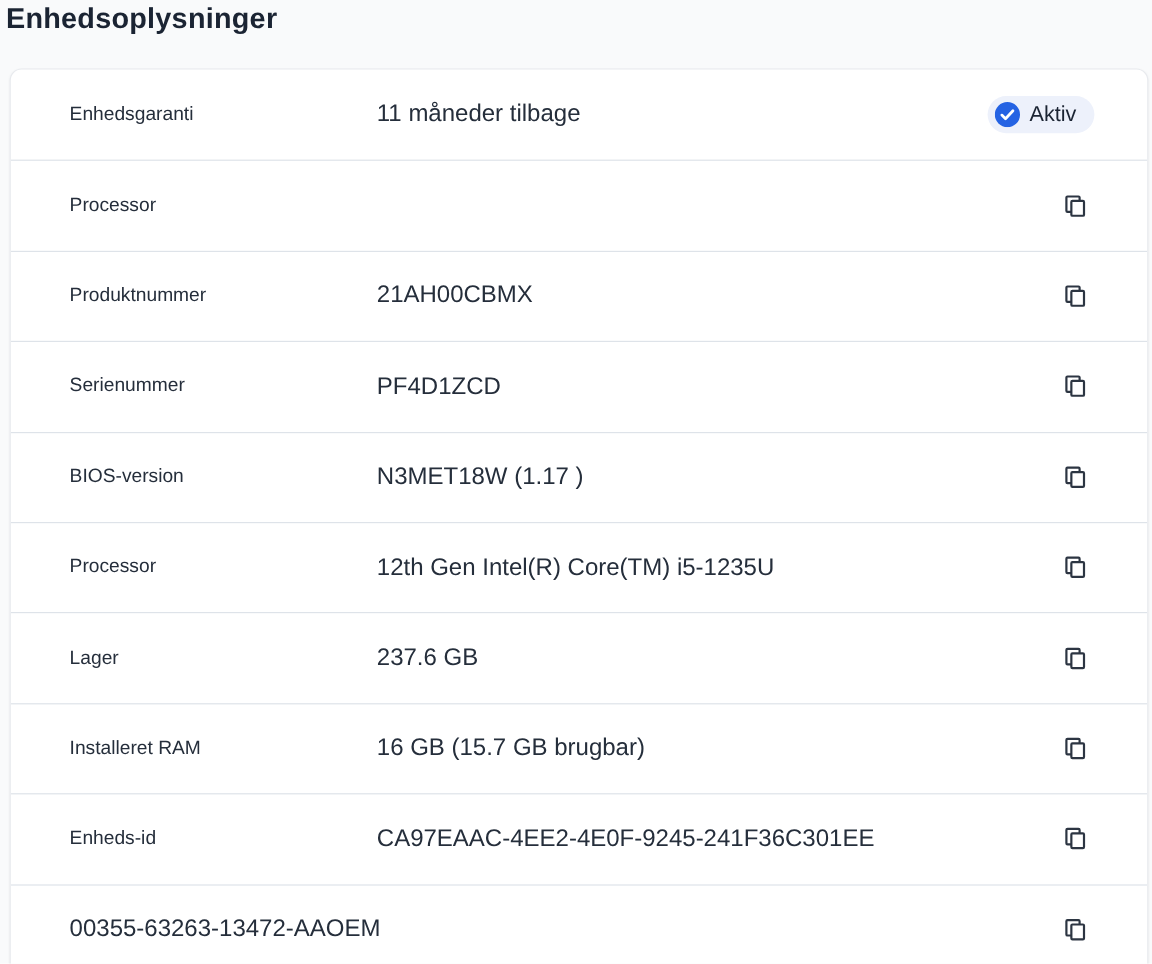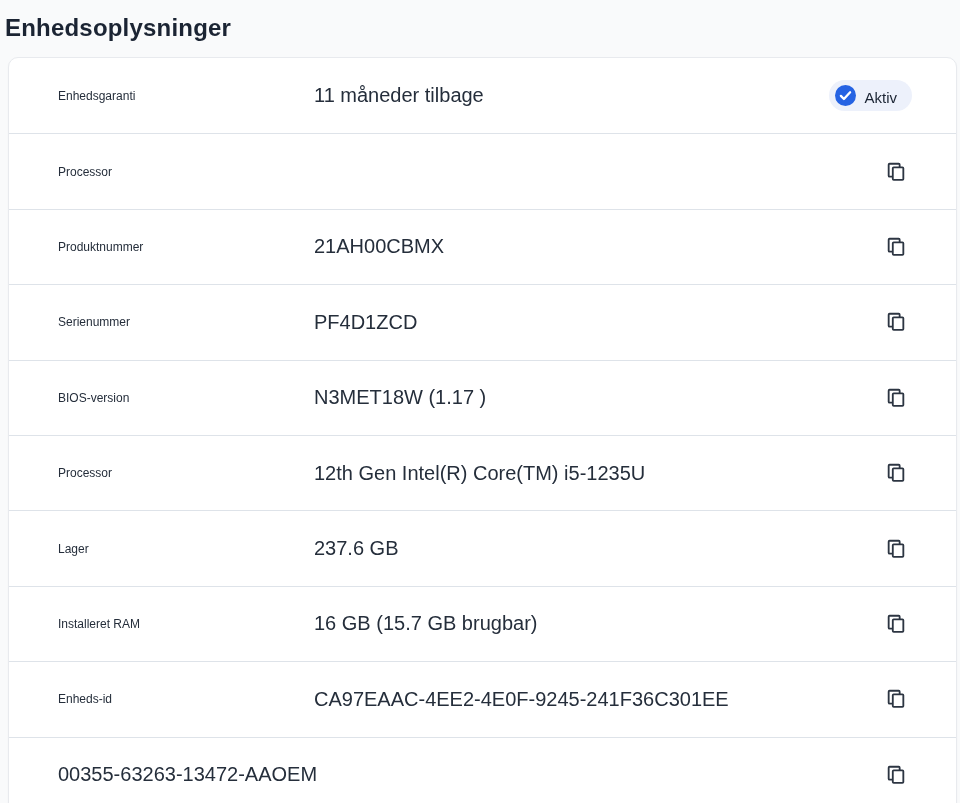--- a/index.html
+++ b/index.html
@@ -18,21 +18,21 @@
   body{
     background:var(--page-bg);
     font-family:"Liberation Sans","DejaVu Sans",sans-serif;
     color:var(--text-color);
     position:relative;
   }
   .page-title{
     position:absolute;
     left:5px;
     top:0;
-    padding-top:14px;
+    padding-top:2px;
     font-size:24px;
     font-weight:700;
     letter-spacing:0.2px;
     color:var(--title-color);
   }
   .card{
     position:absolute;
     left:8px;
     top:57px;
     width:949px;
@@ -48,40 +48,40 @@
     align-items:center;
     height:75.4px;
     padding:0 44px 0 49px;
   }
   .row + .row{
     border-top:1px solid var(--divider);
   }
   .cell.label{
     width:256px;
     flex:0 0 256px;
-    font-size:12px;
+    font-size:16px;
   }
   .cell.value{
     flex:1 1 auto;
     font-size:20px;
   }
   .cell.action{
     flex:0 0 auto;
     margin-left:auto;
     display:flex;
     align-items:center;
   }
   .badge{
     display:inline-flex;
     align-items:flex-end;
     gap:8px;
     background:var(--badge-bg);
     border-radius:999px;
     padding:5px 15px 5px 6px;
-    font-size:15px;
+    font-size:18px;
     color:var(--title-color);
     white-space:nowrap;
   }
   .badge .check-wrap{
     display:inline-flex;
     width:21px;height:21px;
   }
   .copy-btn{
     background:none;
     border:none;

